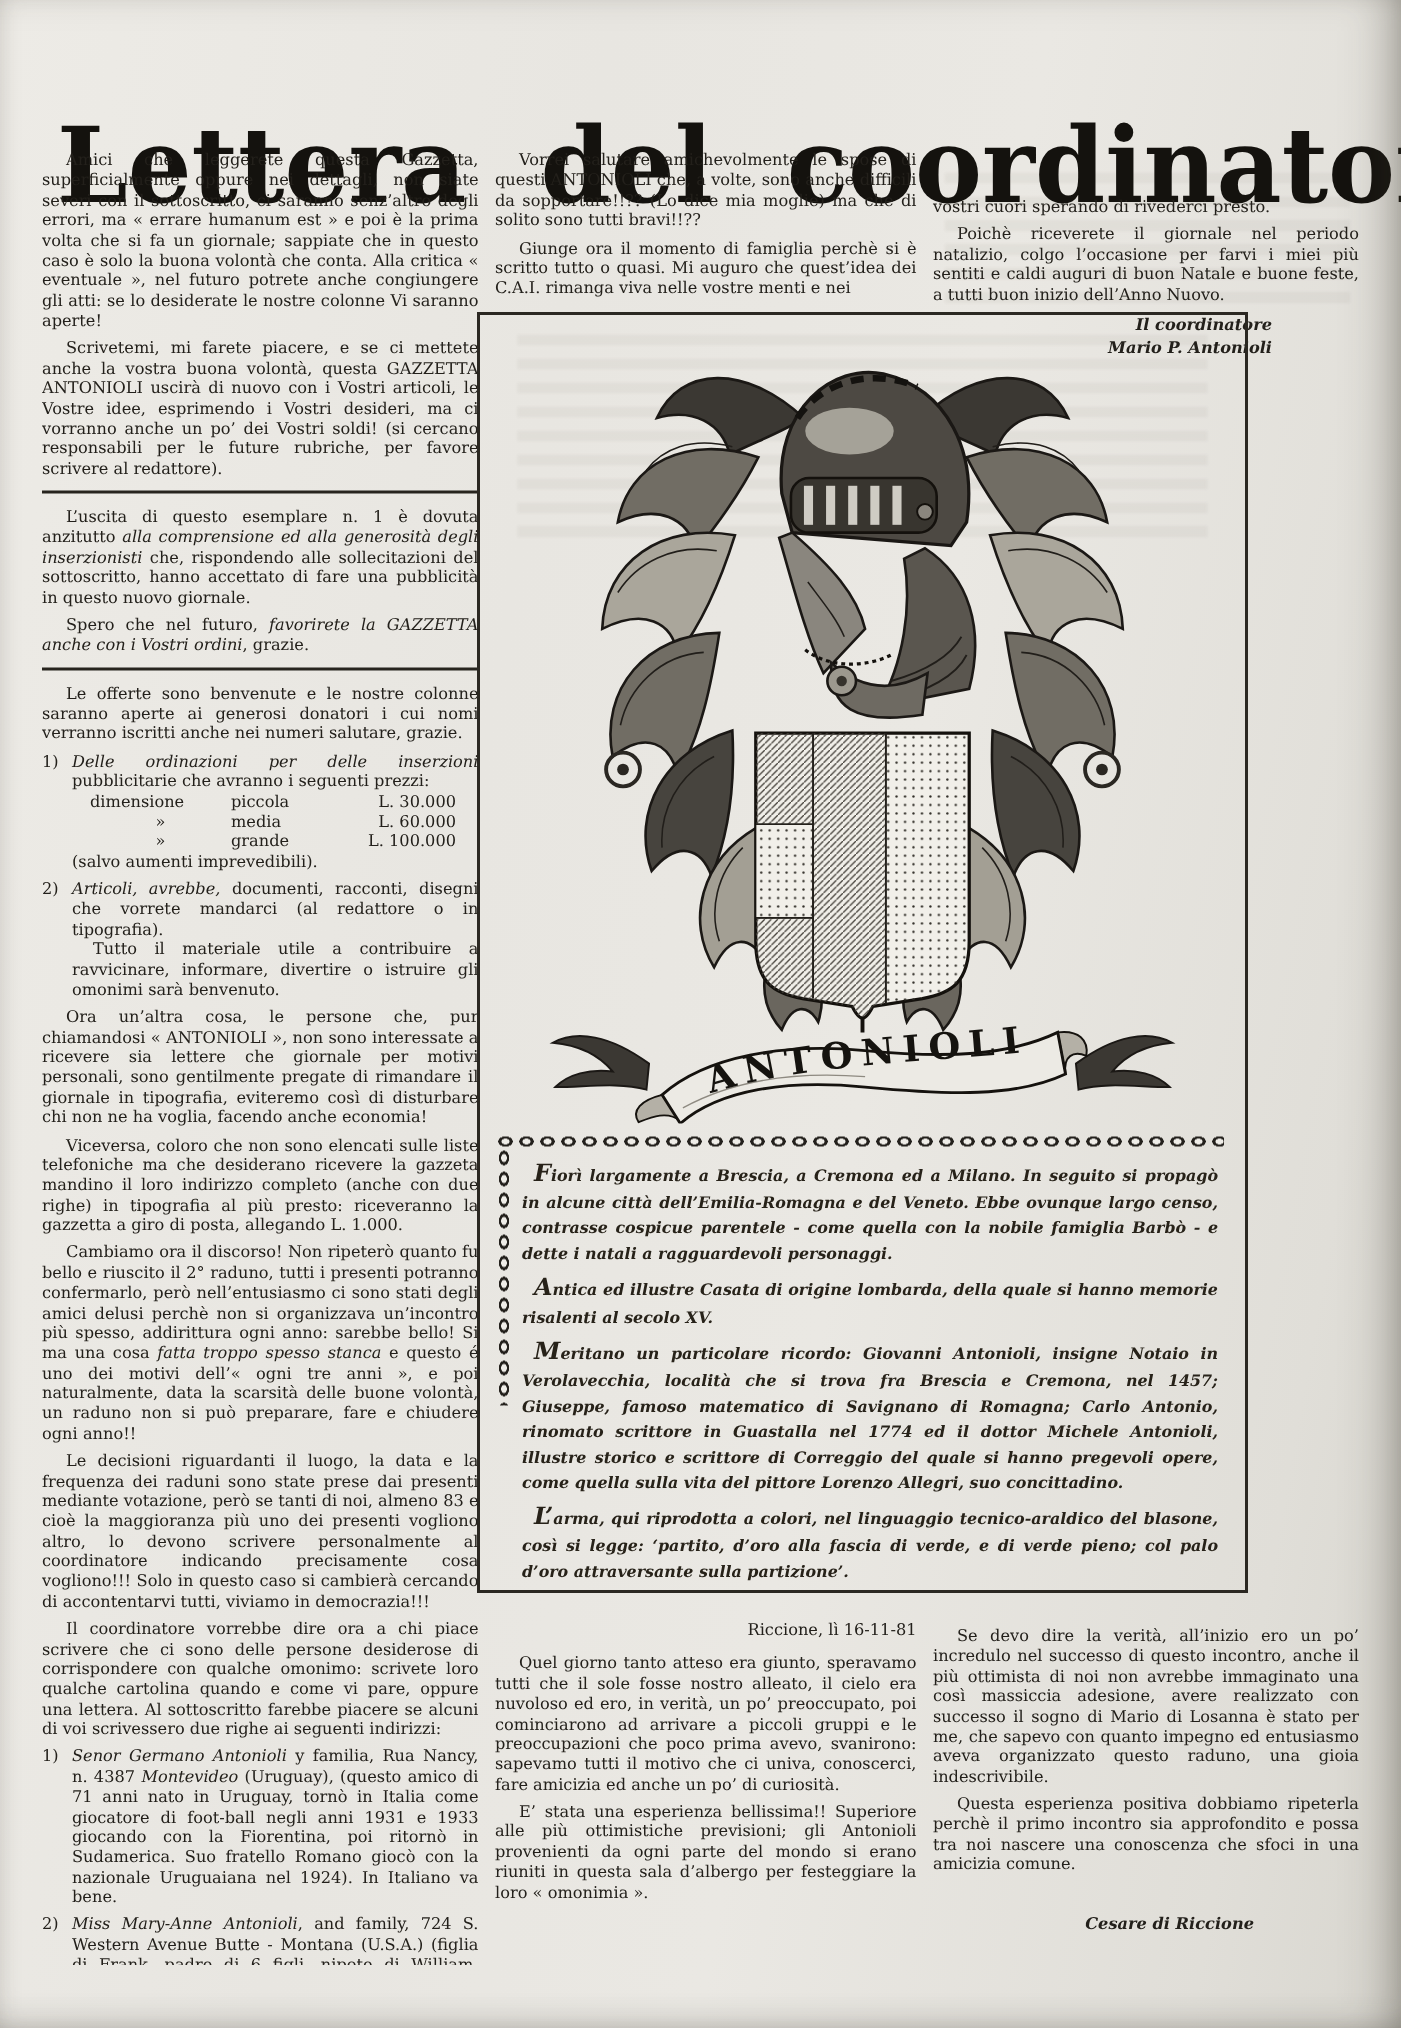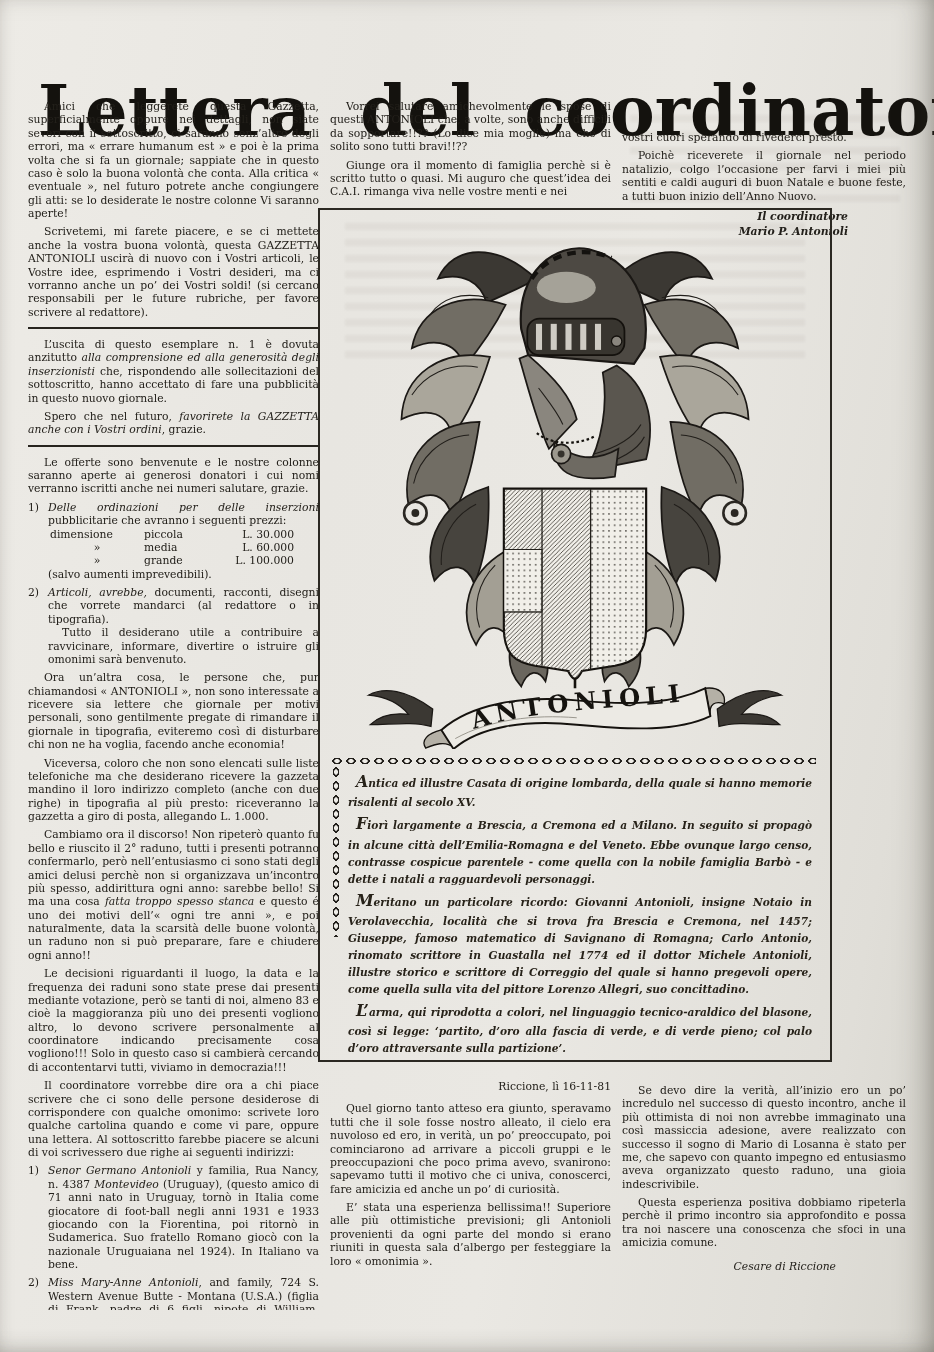--- a/index.html
+++ b/index.html
@@ -20,40 +20,40 @@
   .rule{border:none;border-top:2px solid #27241e;margin:8px 0 9px;}
   .col-left{left:28px;top:100px;width:291px;height:1210px;overflow:hidden;}
   .col-mid-top{left:330px;top:100px;width:281px;height:106px;overflow:hidden;}
   .col-right-top{left:622px;top:100px;width:284px;height:130px;}
   .sig-block{text-align:right;padding-right:58px;font-style:italic;font-weight:bold;line-height:1.4;margin-top:6px;}
   .nitem{display:flex;margin:0 0 5px;}
   .nmark{flex:0 0 20px;}
   .nbody{flex:1;text-align:justify;}
   .nbody p{margin:0;text-indent:14px;}
   .nbody p.first{text-indent:0;}
-  .price{display:flex;margin-left:2px;text-indent:0;}
+  .price{display:flex;margin-left:12px;text-indent:0;}
   .pc1{width:94px;}.pc2{width:66px;}.pc3{width:84px;text-align:right;}
   
   .artbox{position:absolute;left:318px;top:208px;width:514px;height:854px;z-index:2;
     border:2px solid #2b2822;box-sizing:border-box;overflow:hidden;}
   .arms-svg{display:block;margin:8px auto 0;}
   .chain-section{position:relative;margin:6px 12px 0 10px;padding:14px 6px 2px 18px;}
   .chain-top{position:absolute;left:0;right:2px;top:0;height:12px;
     background-image:radial-gradient(ellipse 5.6px 3.9px at 50% 50%, #efede8 0 44%, #23201c 52% 84%, transparent 88%);
     background-size:14px 12px;background-repeat:repeat-x;}
   .chain-left{position:absolute;left:0;top:10px;width:12px;height:172px;
     background-image:radial-gradient(ellipse 3.9px 5.6px at 50% 50%, #efede8 0 44%, #23201c 52% 84%, transparent 88%);
     background-size:12px 14px;background-repeat:repeat-y;}
   .bl{font-style:italic;font-weight:bold;font-size:10.6px;line-height:1.6;color:#272219;text-align:justify;}
   .bl p{margin:0;text-indent:8px;}
   .bl p::first-letter{font-size:1.5em;}
   .col-mid-bottom{left:330px;top:1080px;width:281px;}
   .dateline{text-align:right;text-indent:0 !important;margin-bottom:9px !important;}
   .col-right-bottom{left:622px;top:1084px;width:284px;}
-  .sig-single{text-align:right;padding-right:70px;font-style:italic;font-weight:normal;margin-top:10px;}
+  .sig-single{text-align:right;padding-right:70px;font-style:italic;font-weight:bold;margin-top:26px;}
 </style>
 </head>
 <body>
 
 <div class="ghost" style="left:630px;top:110px;width:270px;height:92px;"></div>
 <div class="ghost" style="left:345px;top:218px;width:460px;height:140px;"></div>
 
 <h1 class="title">Lettera del coordinatore</h1>
 
 <div class="col col-left">
@@ -85,21 +85,21 @@
         <span class="pc3">L. 100.000</span>
       </div>
       <p class="first">(salvo aumenti imprevedibili).</p>
     </div>
   </div>
 
   <div class="nitem">
     <span class="nmark">2)</span>
     <div class="nbody">
       <p class="first"><i>Articoli, avrebbe,</i><span> documenti, racconti, disegni che vorrete mandarci (al redattore o in tipografia).</span></p>
-      <p>Tutto il desiderano utile a contribuire a ravvicinare, informare, divertire o istruire gli omonimi sarà benvenuto.</p>
+      <p>Tutto il materiale utile a contribuire a ravvicinare, informare, divertire o istruire gli omonimi sarà benvenuto.</p>
     </div>
   </div>
 
   <p><span>Ora un’altra cosa, le persone che, pur chiamandosi « ANTONIOLI », non sono interessate a ricevere sia lettere che giornale per motivi personali, sono gentilmente pregate di rimandare il giornale in tipografia, eviteremo così di disturbare chi non ne ha voglia, facendo anche economia!</span></p>
   <p><span>Viceversa, coloro che non sono elencati sulle liste telefoniche ma che desiderano ricevere la gazzeta mandino il loro indirizzo completo (anche con due righe) in tipografia al più presto: riceveranno la gazzetta a giro di posta, allegando L. 1.000.</span></p>
   <p><span>Cambiamo ora il discorso! Non ripeterò quanto fu bello e riuscito il 2° raduno, tutti i presenti potranno confermarlo, però nell’entusiasmo ci sono stati degli amici delusi perchè non si organizzava un’incontro più spesso, addirittura ogni anno: sarebbe bello! Si ma una cosa </span><i>fatta troppo spesso stanca</i><span> e questo é uno dei motivi dell’« ogni tre anni », e poi naturalmente, data la scarsità delle buone volontà, un raduno non si può preparare, fare e chiudere ogni anno!!</span></p>
   <p><span>Le decisioni riguardanti il luogo, la data e la frequenza dei raduni sono state prese dai presenti mediante votazione, però se tanti di noi, almeno 83 e cioè la maggioranza più uno dei presenti vogliono altro, lo devono scrivere personalmente al coordinatore indicando precisamente cosa vogliono!!! Solo in questo caso si cambierà cercando di accontentarvi tutti, viviamo in democrazia!!!</span></p>
   <p><span>Il coordinatore vorrebbe dire ora a chi piace scrivere che ci sono delle persone desiderose di corrispondere con qualche omonimo: scrivete loro qualche cartolina quando e come vi pare, oppure una lettera. Al sottoscritto farebbe piacere se alcuni di voi scrivessero due righe ai seguenti indirizzi:</span></p>
 
   <div class="nitem">
@@ -211,22 +211,22 @@
       <text font-size="28" font-weight="bold" letter-spacing="6.5" fill="#15130f" font-family="DejaVu Serif, serif">
         <textPath href="#bannerPath" xlink:href="#bannerPath" startOffset="8">ANTONIOLI</textPath>
       </text>
     </g>
   </svg>
 
   <div class="chain-section">
     <div class="chain-top"></div>
     <div class="chain-left"></div>
     <div class="bl">
+      <p>Fiorì largamente a Brescia, a Cremona ed a Milano. In seguito si propagò in alcune città dell’Emilia-Romagna e del Veneto. Ebbe ovunque largo censo, contrasse cospicue parentele - come quella con la nobile famiglia Barbò - e dette i natali a ragguardevoli personaggi.</p>
       <p>Antica ed illustre Casata di origine lombarda, della quale si hanno memorie risalenti al secolo XV.</p>
-      <p>Fiorì largamente a Brescia, a Cremona ed a Milano. In seguito si propagò in alcune città dell’Emilia-Romagna e del Veneto. Ebbe ovunque largo censo, contrasse cospicue parentele - come quella con la nobile famiglia Barbò - e dette i natali a ragguardevoli personaggi.</p>
       <p>Meritano un particolare ricordo: Giovanni Antonioli, insigne Notaio in Verolavecchia, località che si trova fra Brescia e Cremona, nel 1457; Giuseppe, famoso matematico di Savignano di Romagna; Carlo Antonio, rinomato scrittore in Guastalla nel 1774 ed il dottor Michele Antonioli, illustre storico e scrittore di Correggio del quale si hanno pregevoli opere, come quella sulla vita del pittore Lorenzo Allegri, suo concittadino.</p>
       <p>L’arma, qui riprodotta a colori, nel linguaggio tecnico-araldico del blasone, così si legge: ‘partito, d’oro alla fascia di verde, e di verde pieno; col palo d’oro attraversante sulla partizione’.</p>
     </div>
   </div>
 
 </div>
 
 <div class="col col-mid-bottom">
   <p class="dateline">Riccione, lì 16-11-81</p>
   <p><span>Quel giorno tanto atteso era giunto, speravamo tutti che il sole fosse nostro alleato, il cielo era nuvoloso ed ero, in verità, un po’ preoccupato, poi cominciarono ad arrivare a piccoli gruppi e le preoccupazioni che poco prima avevo, svanirono: sapevamo tutti il motivo che ci univa, conoscerci, fare amicizia ed anche un po’ di curiosità.</span></p>

